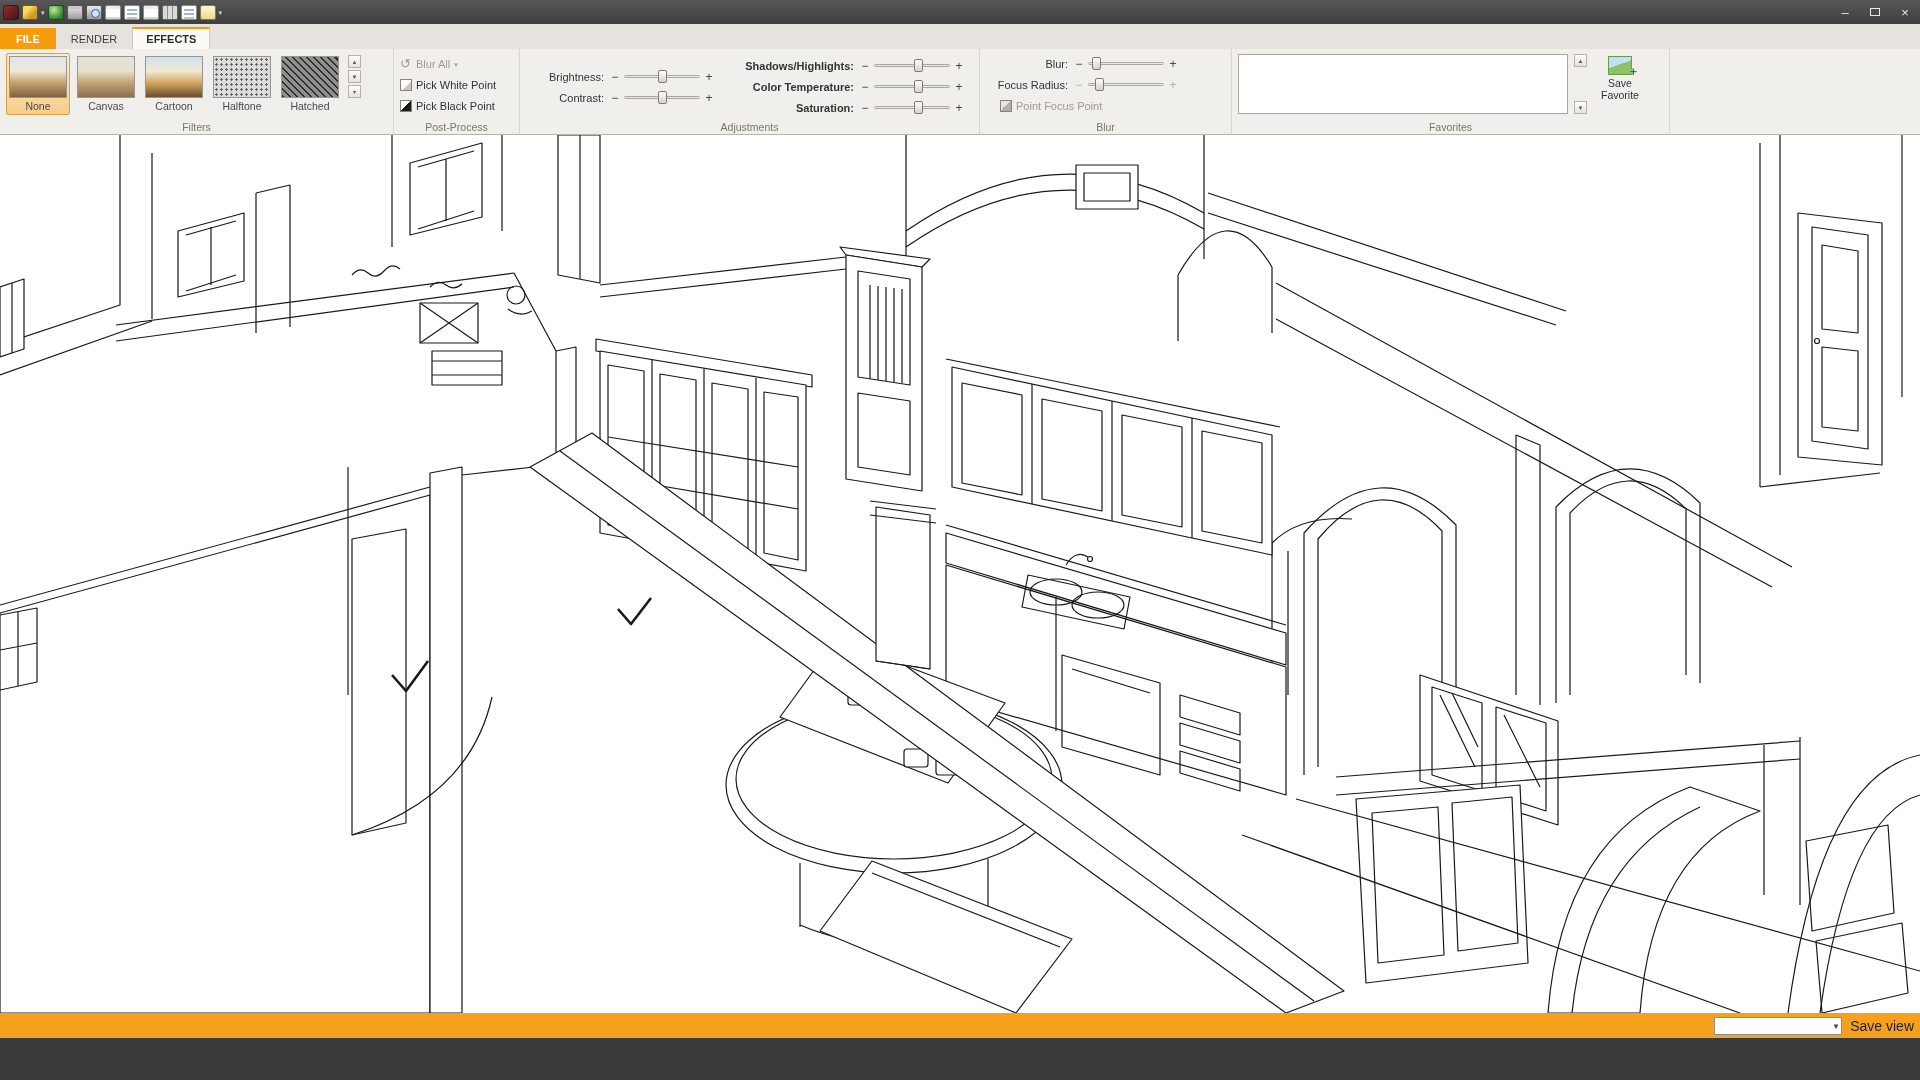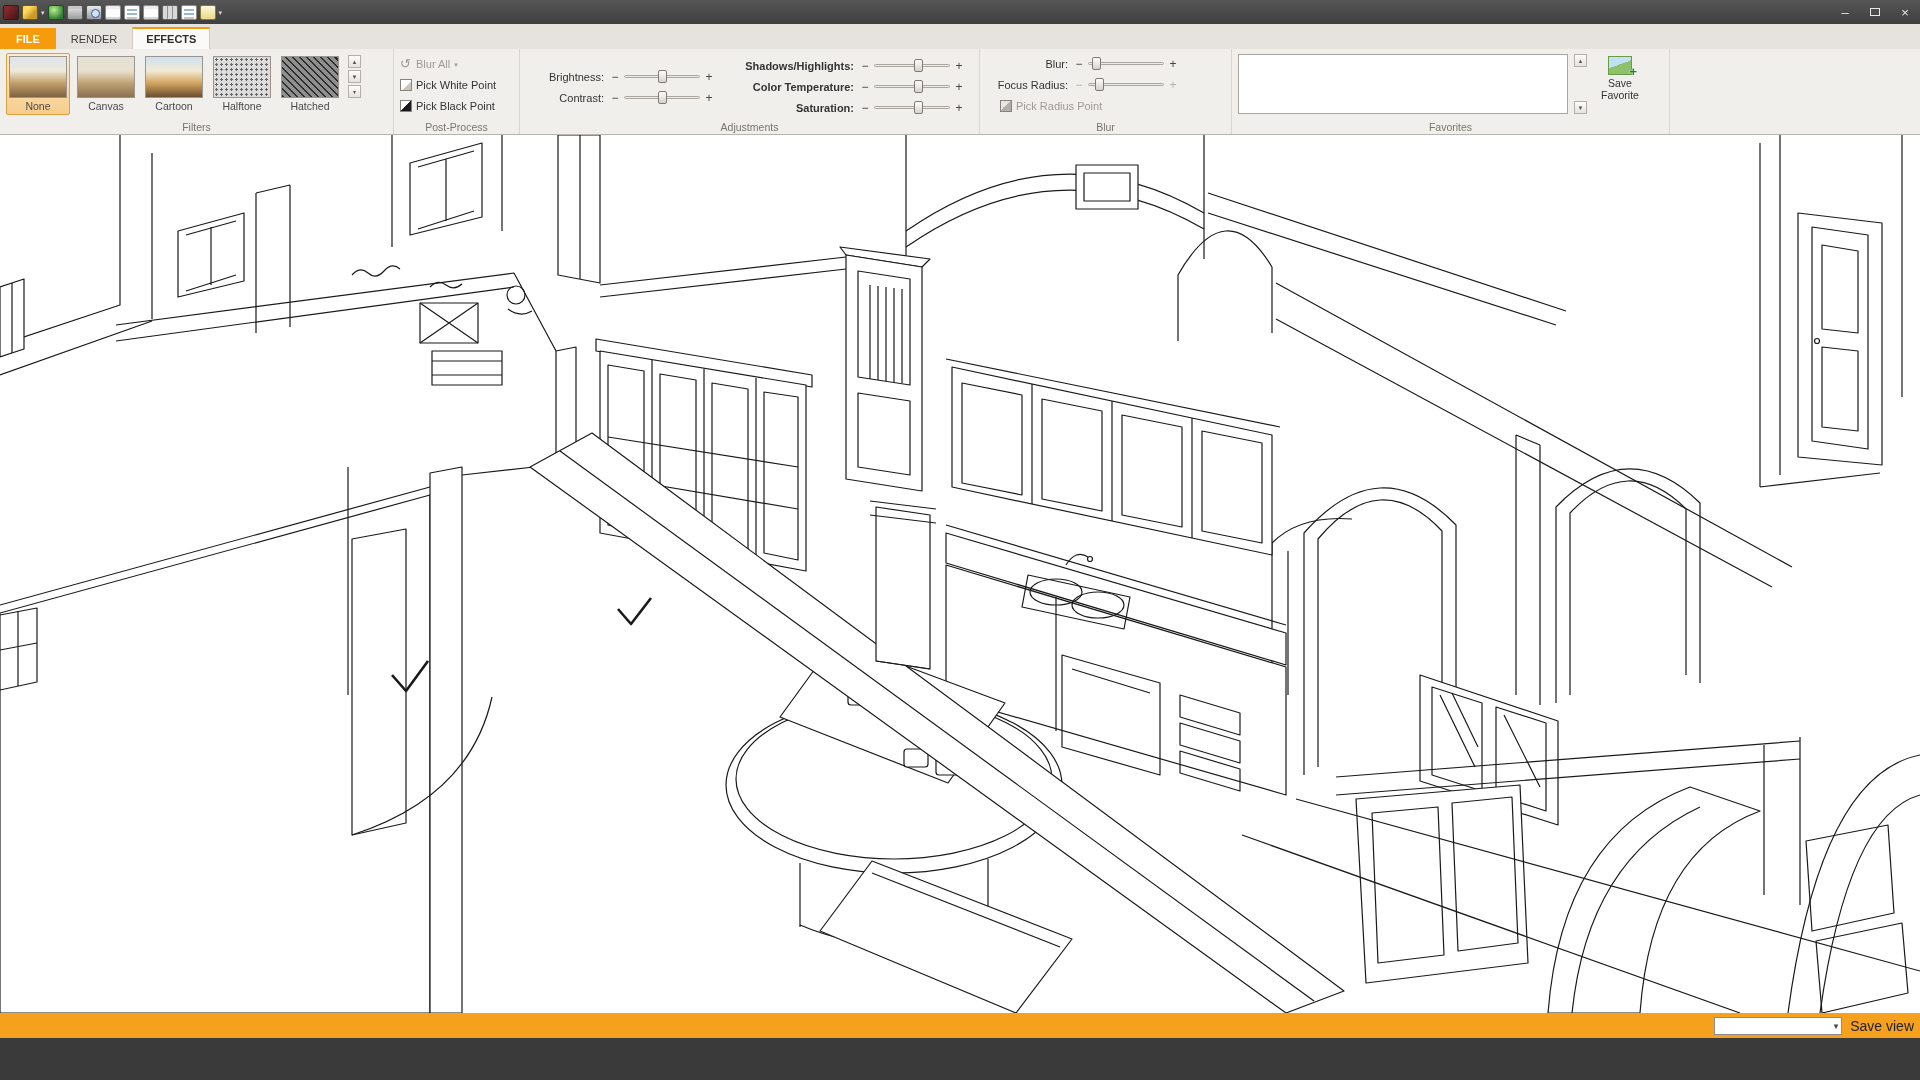--- a/index.html
+++ b/index.html
@@ -260,21 +260,21 @@
           <button class="mini-btn dim">−</button>
           <div class="slider">
             <div class="track"></div>
             <div class="thumb" style="left: 15%;"></div>
           </div>
           <button class="mini-btn dim">+</button>
         </div>
         <div class="adj-row">
           <button class="pp-btn disabled" style="margin-left:14px">
             <span class="pp-ic pp-fp"></span>
-            <span>Pick Radius Point</span>
+            <span>Point Focus Point</span>
           </button>
         </div>
       </div>
       <div class="group-label">Blur</div>
     </div>
 
     <div class="group g-fav">
       <div class="fav-list"></div>
       <div class="fav-scroll">
         <button class="tiny-btn">

